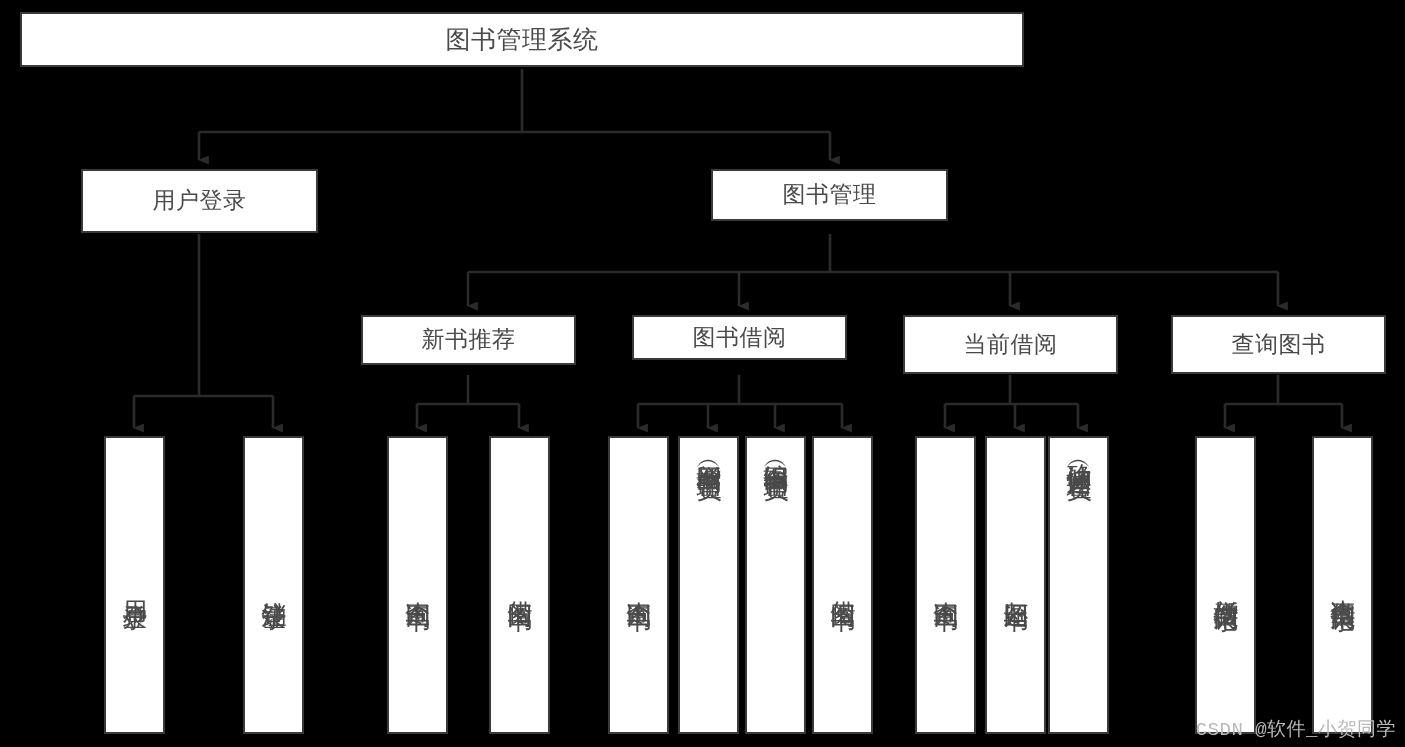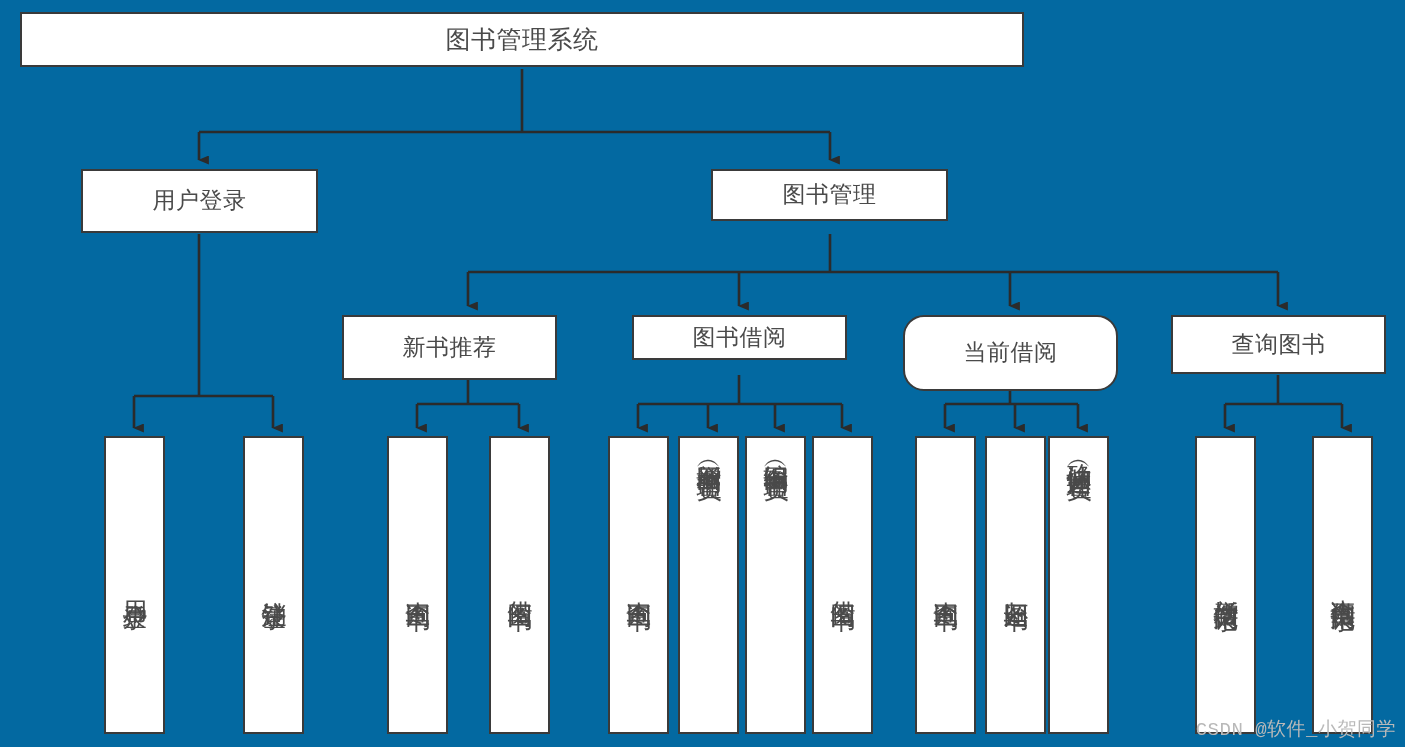--- a/index.html
+++ b/index.html
@@ -5,21 +5,21 @@
 <style>
   html,body{margin:0;padding:0;background:#ffffff;}
   body{
     font-family:"DejaVu Sans","Liberation Sans",sans-serif;
     color:#3b3b3b;
   }
   #canvas{
     position:relative;
     width:1405px;
     height:747px;
-    background:#0369a1;
+    background:#000000;
     overflow:hidden;
   }
   svg#connectors{
     position:absolute;
     left:0; top:0;
     width:1405px;
     height:747px;
     pointer-events:none;
   }
   .node{
@@ -134,27 +134,27 @@
     <span class="lbl">图书管理系统</span>
   </div>
 
   <div class="node h" style="left:81px; top:169px; width:237px; height:64px;">
     <span class="lbl">用户登录</span>
   </div>
   <div class="node h" style="left:711px; top:169px; width:237px; height:52px;">
     <span class="lbl">图书管理</span>
   </div>
 
-  <div class="node h" style="left:342px; top:315px; width:215px; height:65px;">
+  <div class="node h" style="left:361px; top:315px; width:215px; height:50px;">
     <span class="lbl">新书推荐</span>
   </div>
   <div class="node h" style="left:632px; top:315px; width:215px; height:45px;">
     <span class="lbl">图书借阅</span>
   </div>
-  <div class="node h" style="left:903px; top:315px; width:215px; height:76px;border-radius:21px;">
+  <div class="node h" style="left:903px; top:315px; width:215px; height:59px;">
     <span class="lbl">当前借阅</span>
   </div>
   <div class="node h" style="left:1171px; top:315px; width:215px; height:59px;">
     <span class="lbl">查询图书</span>
   </div>
 
   <div class="node v mid" style="left:104px; top:436px; width:61px; height:298px;">
     <span class="lbl">用户登录</span>
   </div>
   <div class="node v mid" style="left:243px; top:436px; width:61px; height:298px;">

